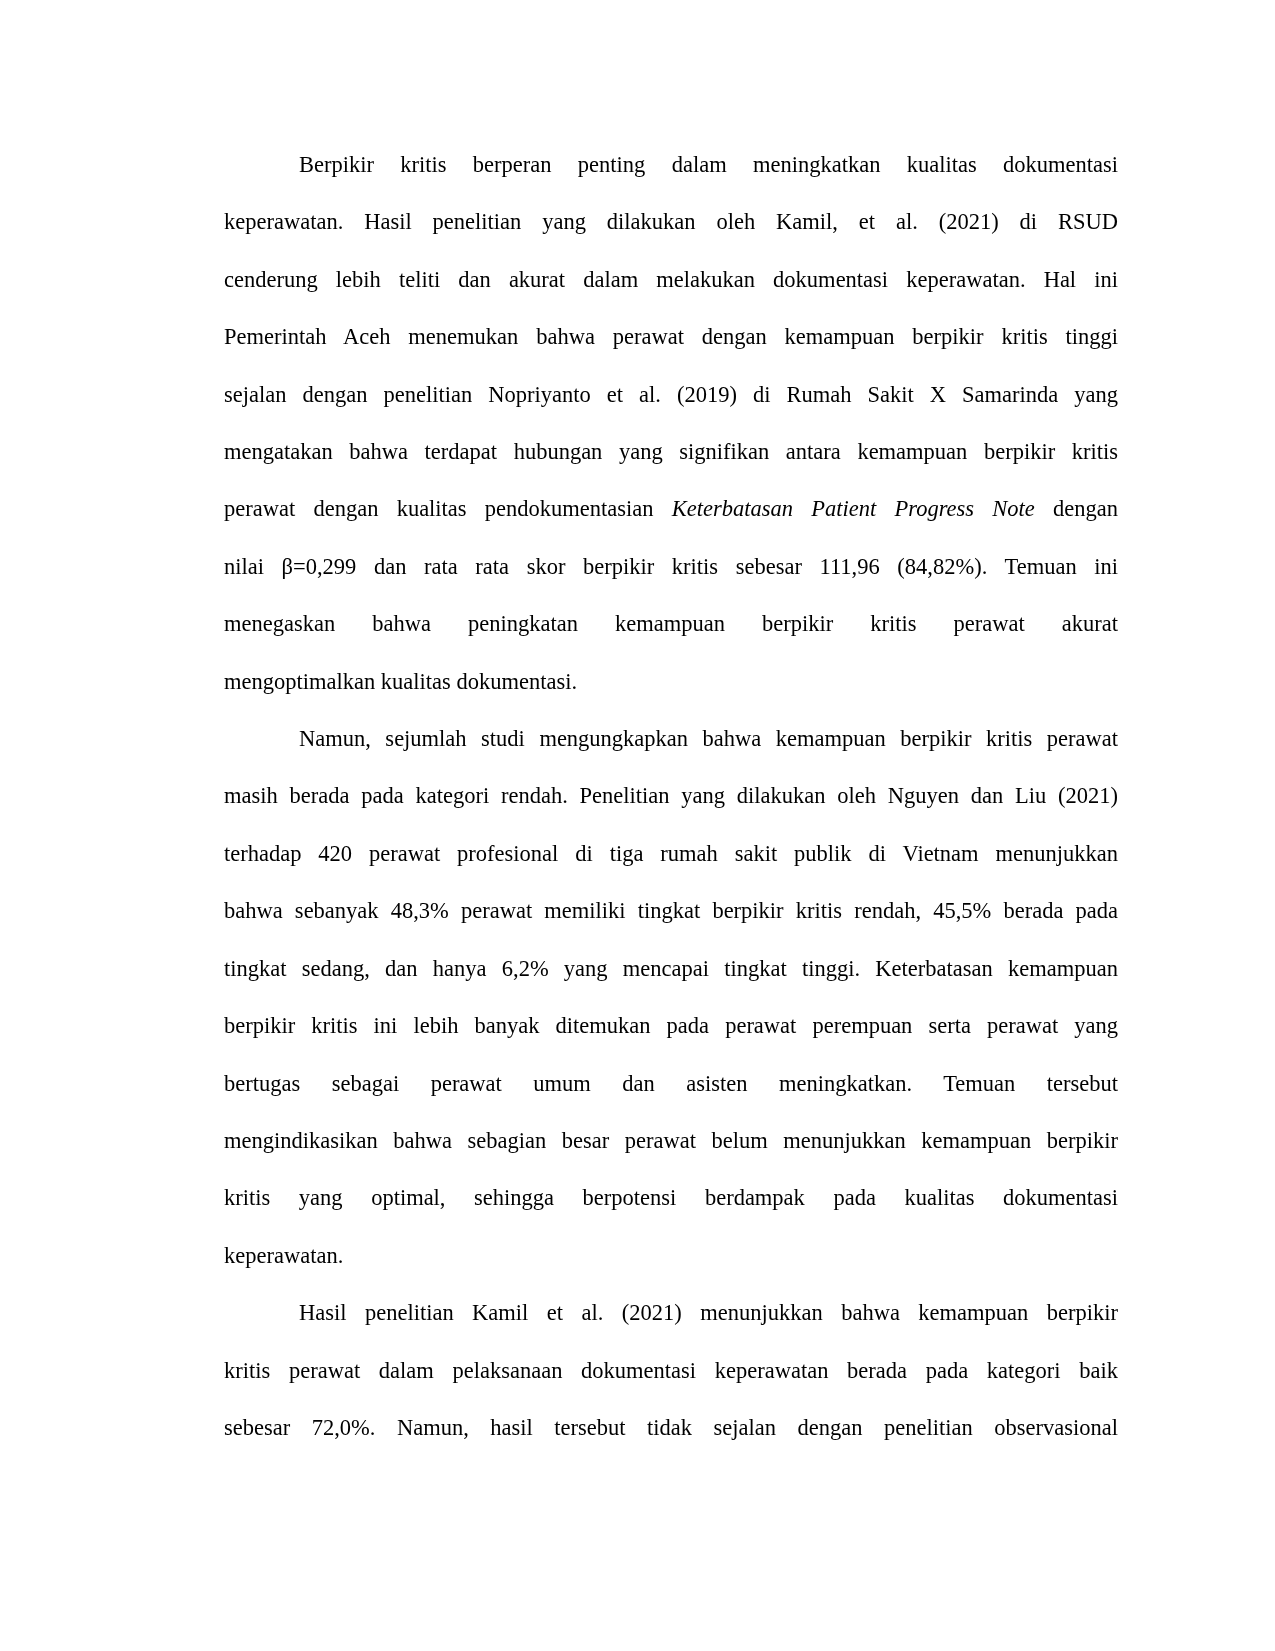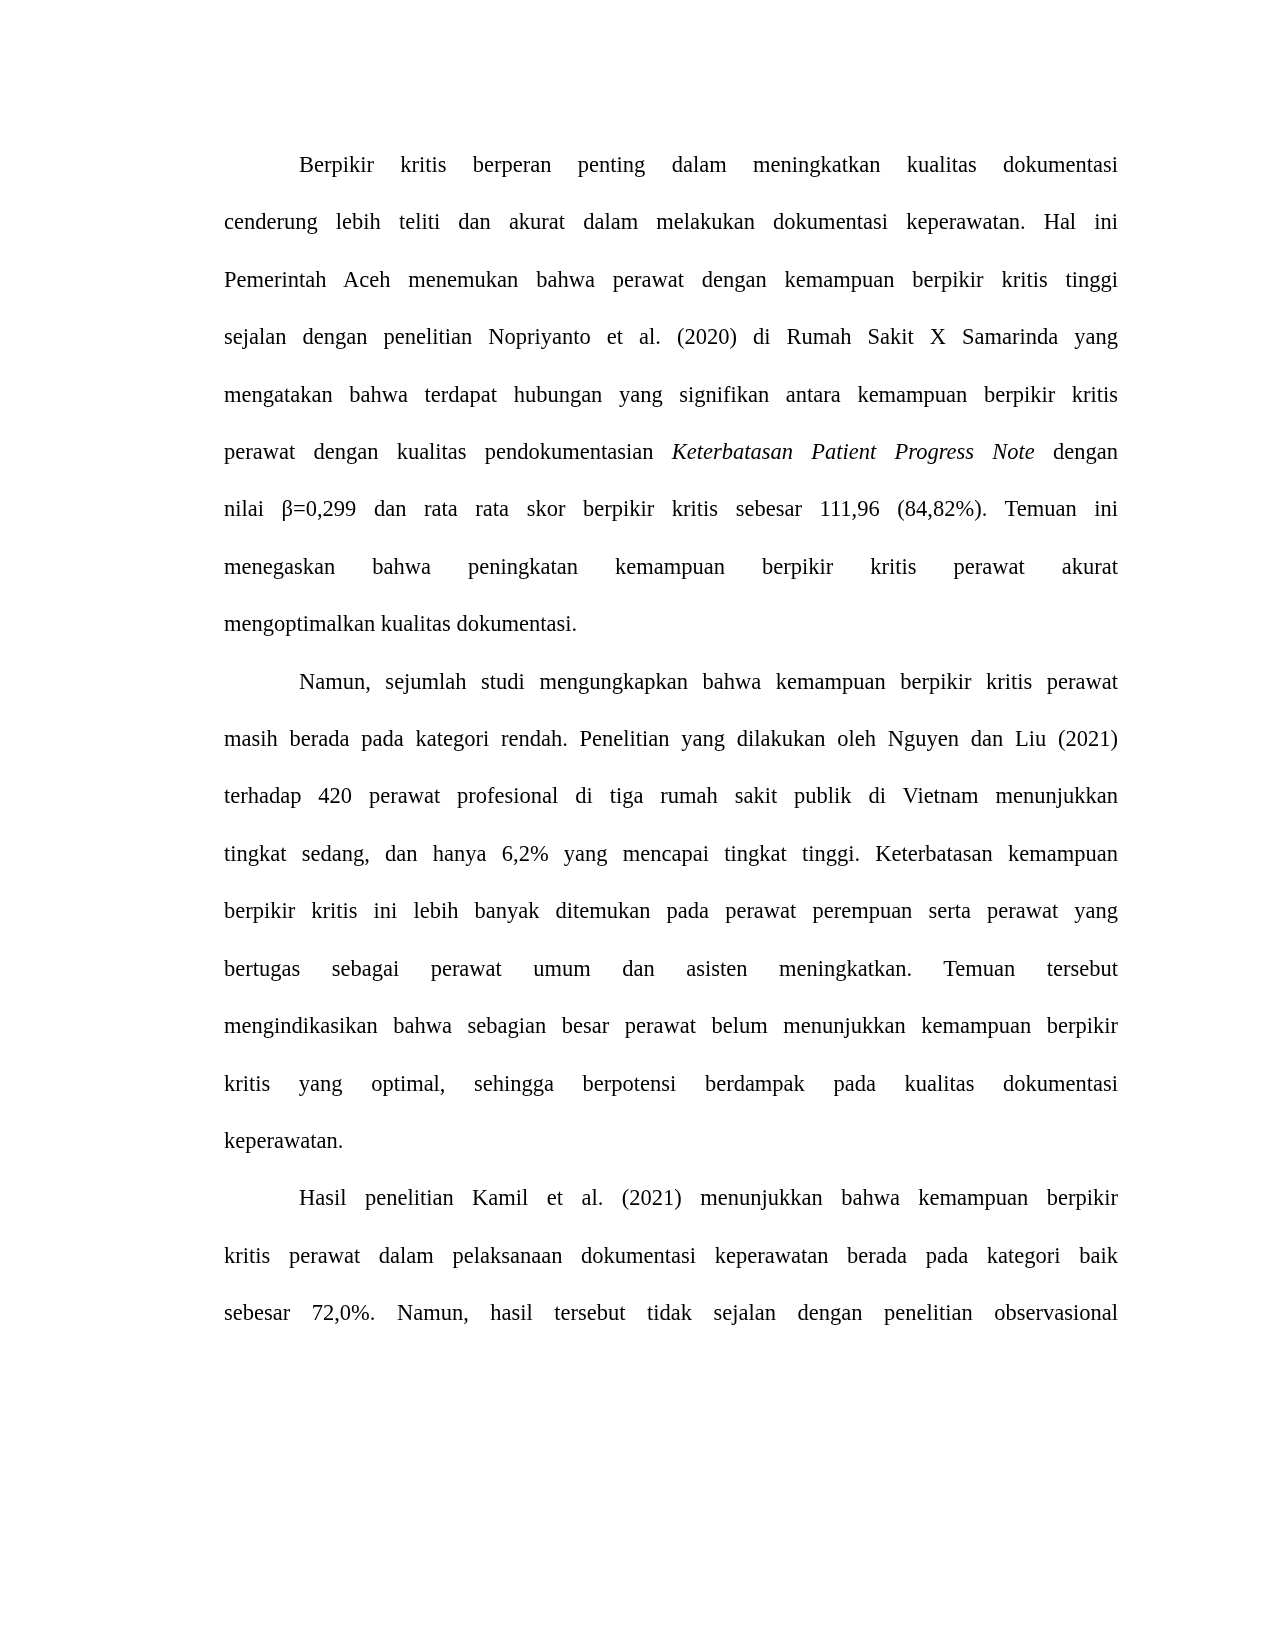--- a/index.html
+++ b/index.html
@@ -43,32 +43,34 @@
     font-style: italic;
   }
 </style>
 </head>
 <body>
 
 <div class="page">
   <div class="text-block">
 
     <div class="line indent">Berpikir kritis berperan penting dalam meningkatkan kualitas dokumentasi</div>
+    <div class="line">keperawatan. Hasil penelitian yang dilakukan oleh Kamil, et al. (2021) di RSUD</div>
     <div class="line">cenderung lebih teliti dan akurat dalam melakukan dokumentasi keperawatan. Hal ini</div>
     <div class="line">Pemerintah Aceh menemukan bahwa perawat dengan kemampuan berpikir kritis tinggi</div>
-    <div class="line">sejalan dengan penelitian Nopriyanto et al. (2020) di Rumah Sakit X Samarinda yang</div>
+    <div class="line">sejalan dengan penelitian Nopriyanto et al. (2019) di Rumah Sakit X Samarinda yang</div>
     <div class="line">mengatakan bahwa terdapat hubungan yang signifikan antara kemampuan berpikir kritis</div>
     <div class="line"><span>perawat dengan kualitas pendokumentasian</span> <span class="italic">Keterbatasan Patient Progress Note</span> <span>dengan</span></div>
     <div class="line">nilai β=0,299 dan rata rata skor berpikir kritis sebesar 111,96 (84,82%). Temuan ini</div>
     <div class="line">menegaskan bahwa peningkatan kemampuan berpikir kritis perawat akurat</div>
     <div class="line para-end">mengoptimalkan kualitas dokumentasi.</div>
 
     <div class="line indent">Namun, sejumlah studi mengungkapkan bahwa kemampuan berpikir kritis perawat</div>
     <div class="line">masih berada pada kategori rendah. Penelitian yang dilakukan oleh Nguyen dan Liu (2021)</div>
     <div class="line">terhadap 420 perawat profesional di tiga rumah sakit publik di Vietnam menunjukkan</div>
+    <div class="line">bahwa sebanyak 48,3% perawat memiliki tingkat berpikir kritis rendah, 45,5% berada pada</div>
     <div class="line">tingkat sedang, dan hanya 6,2% yang mencapai tingkat tinggi. Keterbatasan kemampuan</div>
     <div class="line">berpikir kritis ini lebih banyak ditemukan pada perawat perempuan serta perawat yang</div>
     <div class="line">bertugas sebagai perawat umum dan asisten meningkatkan. Temuan tersebut</div>
     <div class="line">mengindikasikan bahwa sebagian besar perawat belum menunjukkan kemampuan berpikir</div>
     <div class="line">kritis yang optimal, sehingga berpotensi berdampak pada kualitas dokumentasi</div>
     <div class="line para-end">keperawatan.</div>
 
     <div class="line indent">Hasil penelitian Kamil et al. (2021) menunjukkan bahwa kemampuan berpikir</div>
     <div class="line">kritis perawat dalam pelaksanaan dokumentasi keperawatan berada pada kategori baik</div>
     <div class="line">sebesar 72,0%. Namun, hasil tersebut tidak sejalan dengan penelitian observasional</div>

